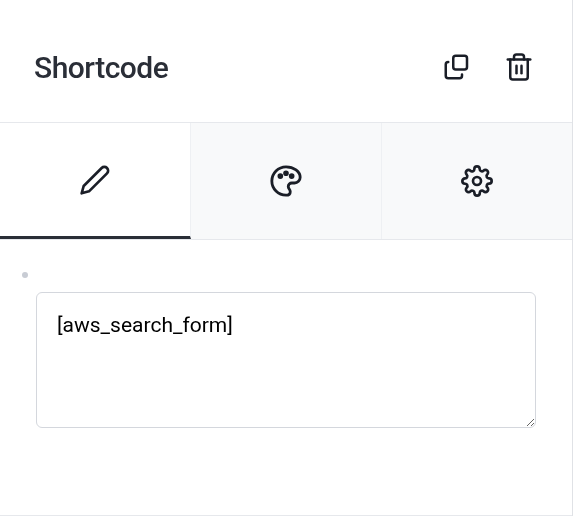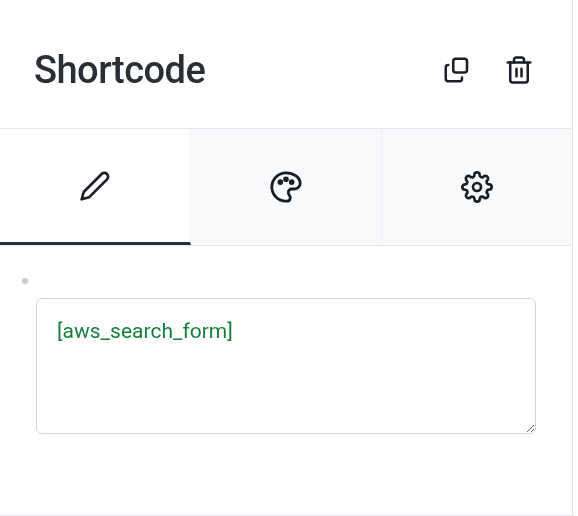--- a/index.html
+++ b/index.html
@@ -22,21 +22,21 @@
       flex-direction: column;
     }
     .header {
       display: flex;
       align-items: center;
       justify-content: space-between;
       padding: 48px 34px 36px 34px;
       border-bottom: 1px solid #e6e8ec;
     }
     .header-title {
-      font-size: 38px;
+      font-size: 30px;
       font-weight: 500;
       color: #2a2e37;
       letter-spacing: -0.5px;
     }
     .header-actions {
       display: flex;
       gap: 24px;
       align-items: center;
     }
     .icon-btn {
@@ -99,21 +99,21 @@
       color: #2a2e37;
     }
     .textarea {
       width: 100%;
       min-height: 136px;
       border: 1px solid #d4d7dd;
       border-radius: 6px;
       padding: 18px 20px;
       font-size: 21px;
       font-family: -apple-system, BlinkMacSystemFont, "Segoe UI", Roboto, sans-serif;
-      color: #15803d;
+      color: #000000;
       resize: both;
       outline: none;
       line-height: 1.4;
     }
     .footer-divider {
       border-top: 1px solid #e6e8ec;
       margin-top: auto;
     }
   </style>
 </head>

